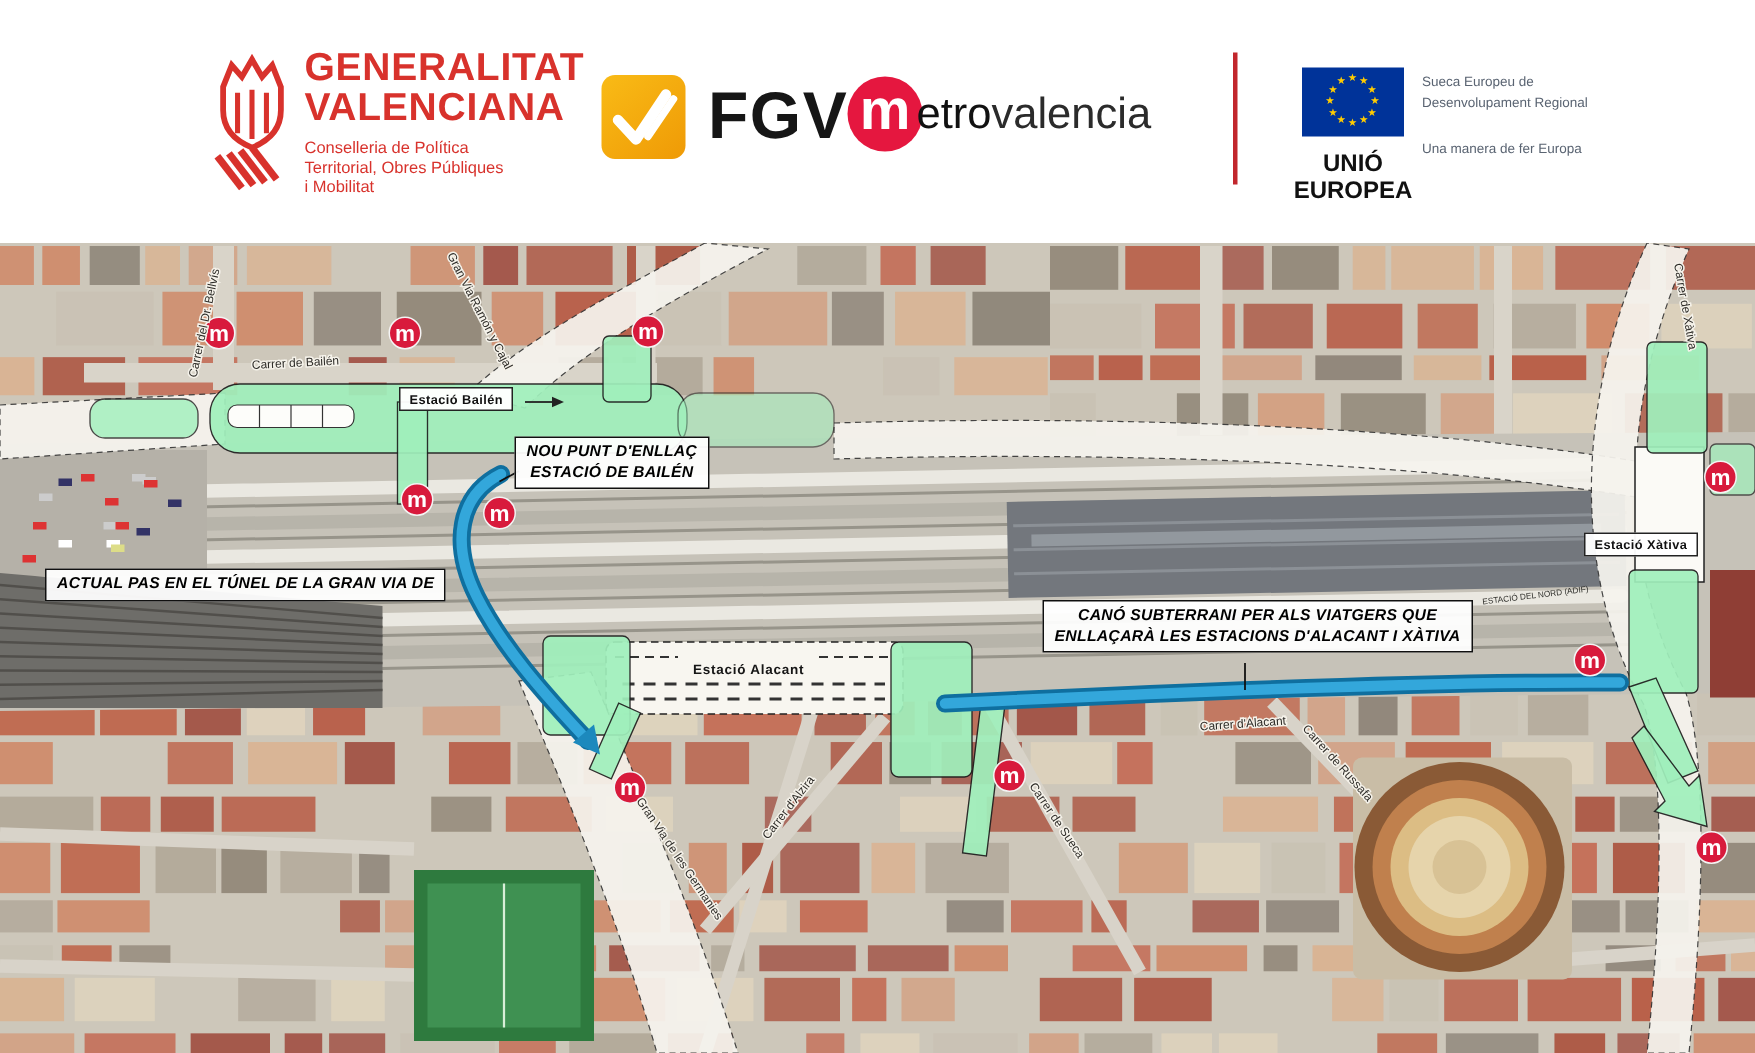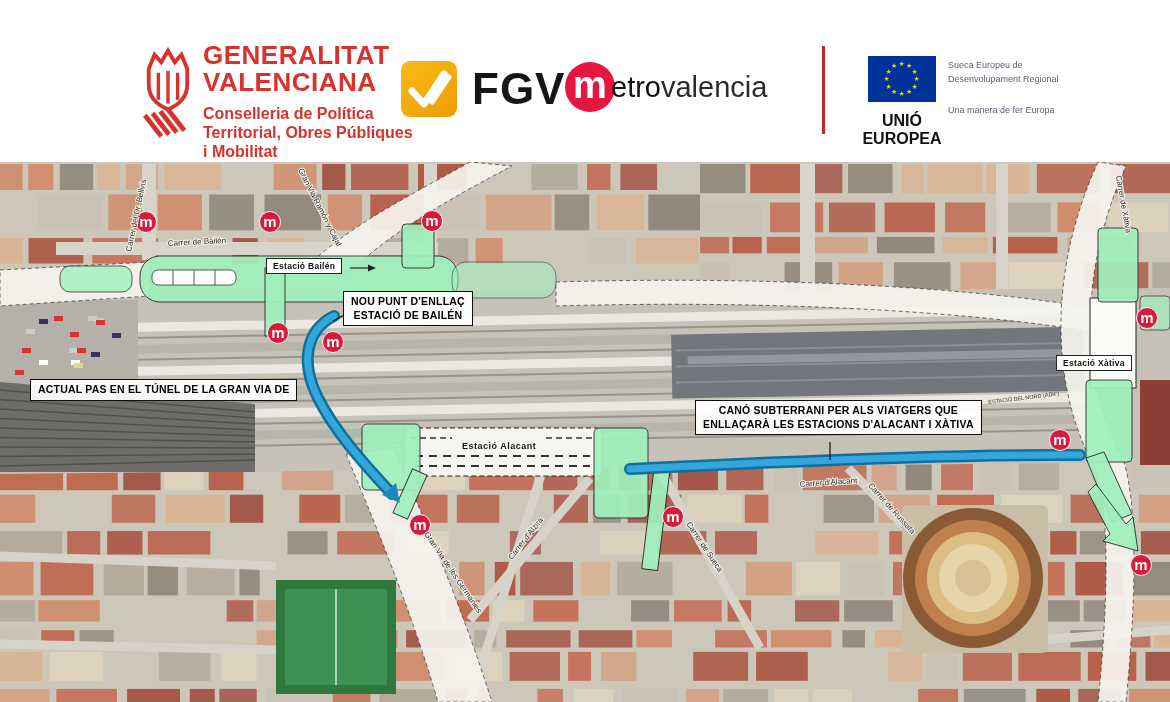--- a/index.html
+++ b/index.html
@@ -1,23 +1,23 @@
 <!DOCTYPE html>
 <html><head>
 <meta charset="utf-8">
 <style>
   html,body{margin:0;padding:0;background:#fff;font-family:"Liberation Sans",sans-serif;}
   #page{position:relative;width:1170px;height:702px;background:#fff;overflow:hidden;}
 
   
-  #header{position:absolute;left:0;top:16px;width:1170px;height:145px;background:#fff;z-index:5;}
+  #header{position:absolute;left:0;top:5px;width:1170px;height:145px;background:#fff;z-index:5;}
   .gva{position:absolute;left:142px;top:26px;display:flex;gap:9px;}
   .gva-emblem{width:52px;height:104px;}
   .gva-t{font-size:26px;font-weight:bold;color:#d8322c;line-height:1.05;letter-spacing:.5px;}
-  .gva-sub{margin-top:7px;font-size:16px;font-weight:bold;color:#d8322c;line-height:1.2;}
+  .gva-sub{margin-top:7px;font-size:11px;font-weight:normal;color:#d8322c;line-height:1.2;}
   .fgv{position:absolute;left:401px;top:45px;display:flex;align-items:center;gap:15px;}
   .fgv-tile{width:56px;height:56px;border-radius:9px;background:linear-gradient(140deg,#f9bb16,#ef9a06);}
   .fgv-label{font-size:44px;font-weight:bold;color:#161616;letter-spacing:1px;}
   .mv{position:absolute;left:565px;top:46px;display:flex;align-items:center;}
   .mv-circle{width:50px;height:50px;border-radius:50%;background:#e5173f;color:#fff;font-size:38px;
              font-weight:bold;display:flex;align-items:center;justify-content:center;line-height:1;
              padding-bottom:4px;box-sizing:border-box;}
   .mv-bold{font-size:29px;font-weight:normal;color:#111;margin-left:-4px;}
   .mv-light{font-size:29px;font-weight:400;color:#2b2b2b;}
   .eu-divider{position:absolute;left:822px;top:30px;width:3px;height:88px;background:#c2272d;}
@@ -26,21 +26,21 @@
   .eu-caption{position:absolute;left:858px;top:96px;width:88px;text-align:center;font-size:16px;font-weight:bold;color:#111;}
   .eu-fund{position:absolute;left:948px;top:43px;font-size:9px;color:#5a6472;line-height:1.5;}
   .eu-motto{position:absolute;left:948px;top:89px;font-size:9px;color:#5a6472;}
 
   
   #map{position:absolute;left:0;top:162px;width:1170px;height:540px;background:#cdc7ba;}
   #map-svg{position:absolute;left:0;top:0;}
   #map-overlays{position:absolute;left:0;top:0;width:1170px;height:540px;pointer-events:none;}
   .callout{position:absolute;background:rgba(255,255,255,.94);border:1.6px solid #101010;
            color:#000;font-weight:bold;font-size:10.5px;line-height:1.3;text-align:center;
-           padding:3px 7px;white-space:nowrap;letter-spacing:.2px;}
+           padding:3px 7px;white-space:nowrap;letter-spacing:.2px;font-style:italic;}
   .station-tag{position:absolute;background:rgba(255,255,255,.96);border:1px solid #222;color:#111;
            font-size:8.5px;font-weight:600;padding:2px 6px;white-space:nowrap;letter-spacing:.3px;}
   .station-text{position:absolute;color:#161616;font-size:9px;font-weight:600;letter-spacing:.5px;white-space:nowrap;}
   .tiny-label{position:absolute;color:#30302c;font-size:5.5px;white-space:nowrap;transform-origin:left top;}
 </style>
 </head>
 <body>
 
 <div id="page">
 

